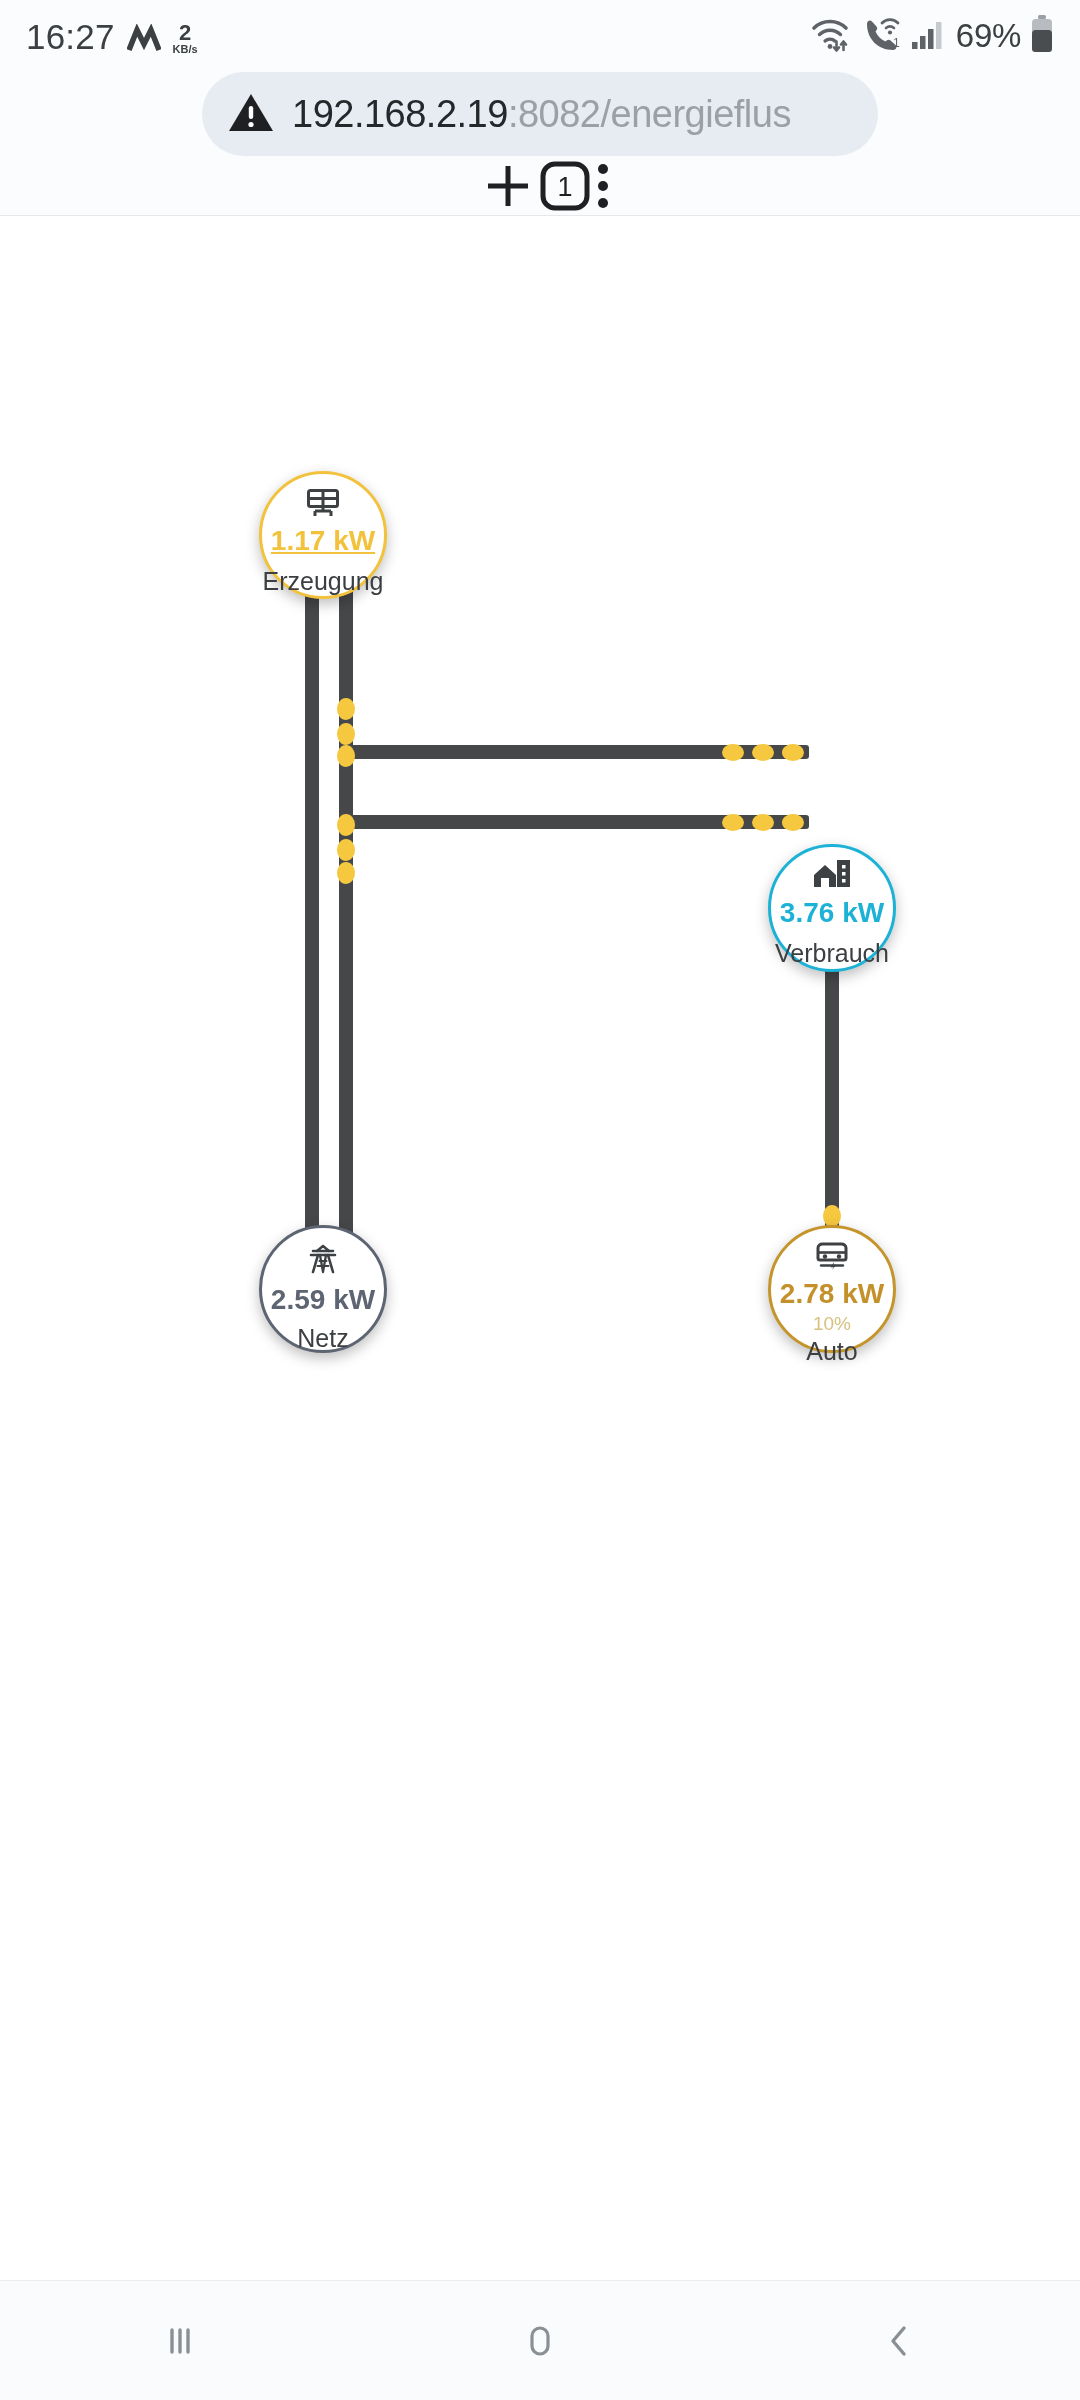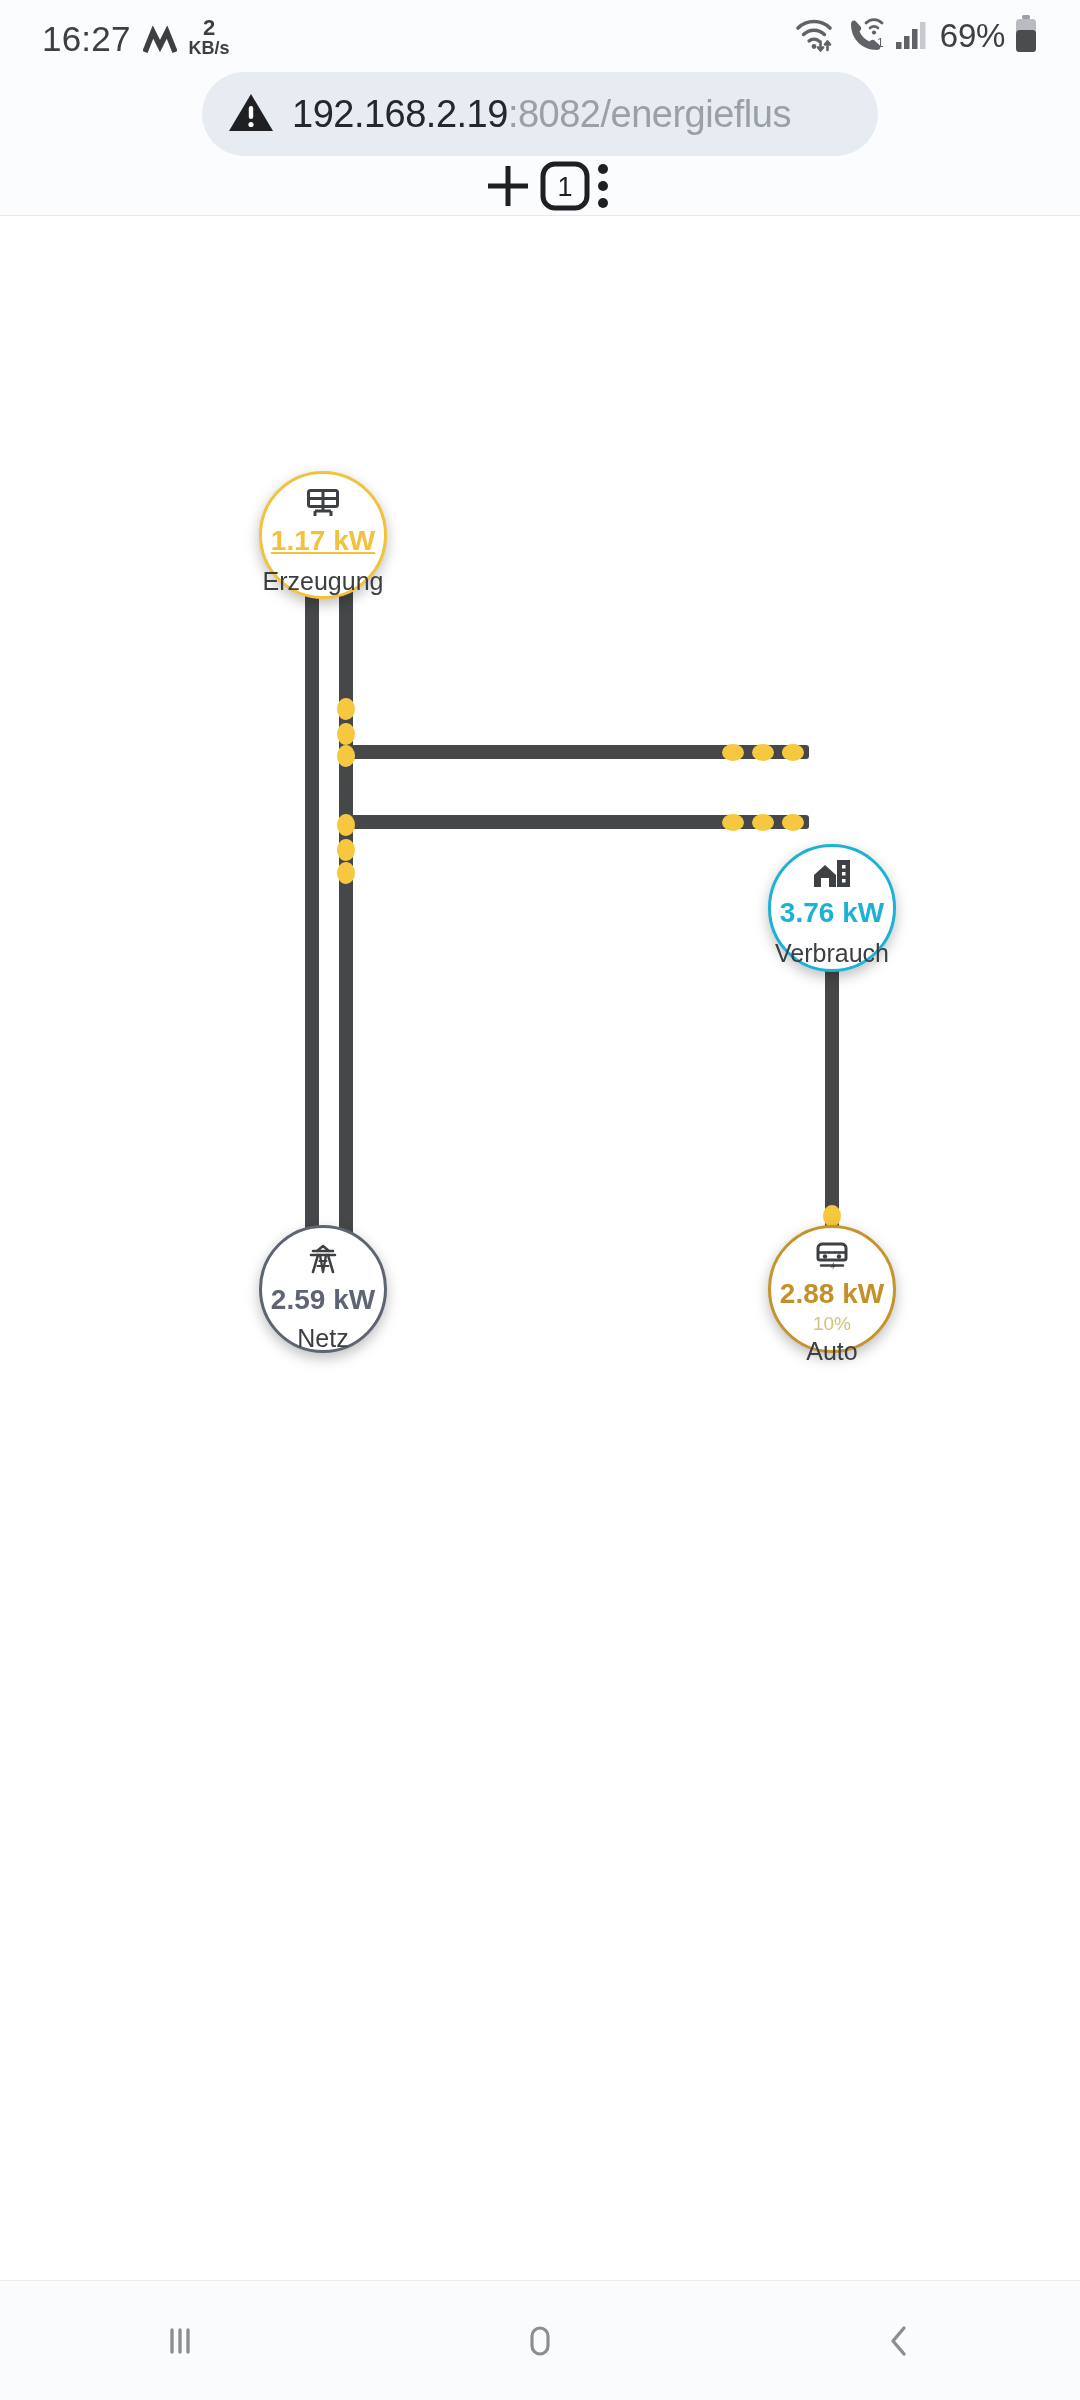--- a/index.html
+++ b/index.html
@@ -8,28 +8,28 @@
     background:#ffffff;
     font-family:"Liberation Sans", sans-serif;
     overflow:hidden;
   }
 
   
   #status-bar{
     position:absolute; top:0; left:0; width:1080px; height:72px;
     background:#fbfcfd;
     display:flex; align-items:center; justify-content:space-between;
-    padding:0 42px;
+    padding:0 26px;
   }
   .sb-left{ display:flex; align-items:flex-end; gap:12px; }
   .sb-clock{ font-size:35px; color:#3c4043; letter-spacing:0.2px; line-height:1; }
   .sb-netsym{ width:34px; height:30px; position:relative; }
   .sb-rate{ display:flex; flex-direction:column; align-items:center; line-height:1; margin-bottom:-1px;}
   .sb-rate-num{ font-size:22px; font-weight:bold; color:#3c4043; }
-  .sb-rate-unit{ font-size:18px; font-weight:bold; color:#3c4043; }
+  .sb-rate-unit{ font-size:11px; font-weight:bold; color:#3c4043; }
   .sb-right{ display:flex; align-items:center; gap:9px; }
   .sb-batt-txt{ font-size:33px; color:#3c4043; letter-spacing:-0.3px;}
 
   
   #browser-bar{
     position:absolute; top:72px; left:0; width:1080px; height:144px;
     background:#fbfcfd;
     display:flex; align-items:center; padding:0 22px;
     border-bottom:1px solid #e6e8eb;
     flex-direction:column;
@@ -281,21 +281,21 @@
       <span class="node-icon">
         <svg width="40" height="28" viewBox="0 0 40 28">
           <path d="M6 6 C6 3.5 8 2 10.5 2 L29.5 2 C32 2 34 3.5 34 6 L34 16 C34 17.2 33 18 32 18 L8 18 C7 18 6 17.2 6 16 Z" fill="none" stroke="#3e4144" stroke-width="3"></path>
           <path d="M6 10.5 L34 10.5" stroke="#3e4144" stroke-width="2.6"></path>
           <circle cx="13" cy="14.5" r="2.2" fill="#3e4144"></circle>
           <circle cx="27" cy="14.5" r="2.2" fill="#3e4144"></circle>
           <path d="M9 23.5 L31 23.5" stroke="#3e4144" stroke-width="2.4" stroke-linecap="round"></path>
           <path d="M22 20 L18.5 25.5 L21.5 25 L20 28 L24.5 22.5 L21.5 23 Z" fill="#3e4144"></path>
         </svg>
       </span>
-      <span class="node-value">2.88 kW</span>
+      <span class="node-value">2.78 kW</span>
       <span class="node-sub">10%</span>
       <span class="node-label">Auto</span>
     </div>
 
   </div>
 </div>
 
 <div id="nav-bar">
   <span class="nav-btn">
     <svg width="42" height="42" viewBox="0 0 42 42">

